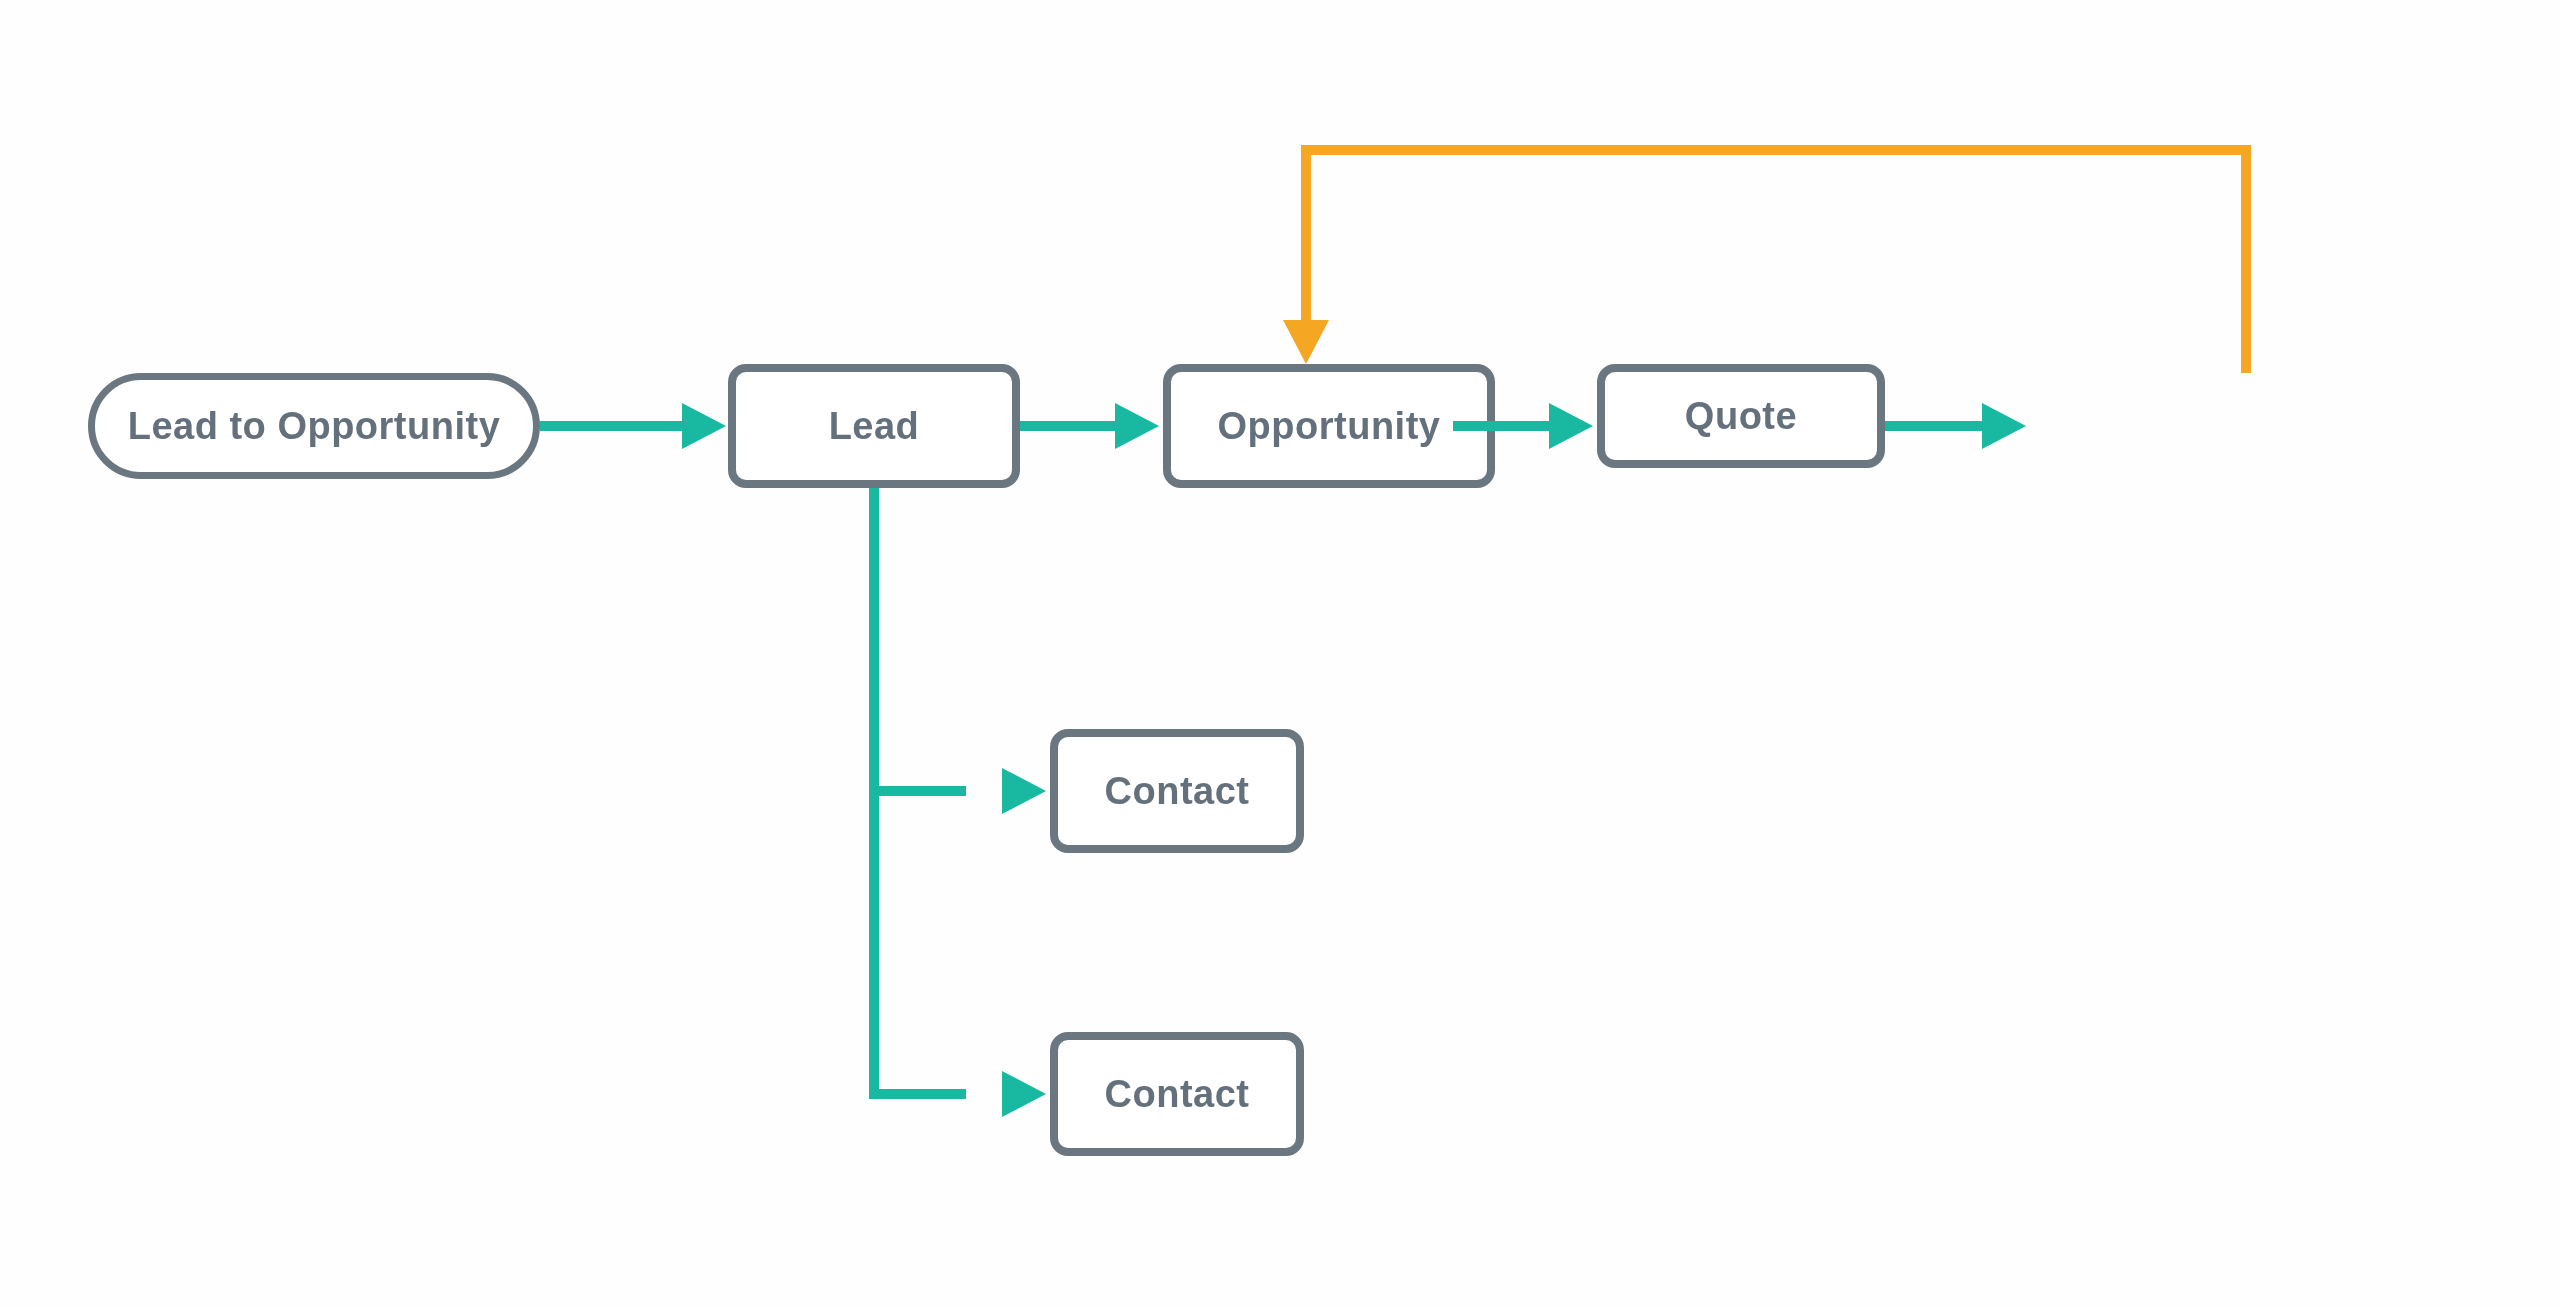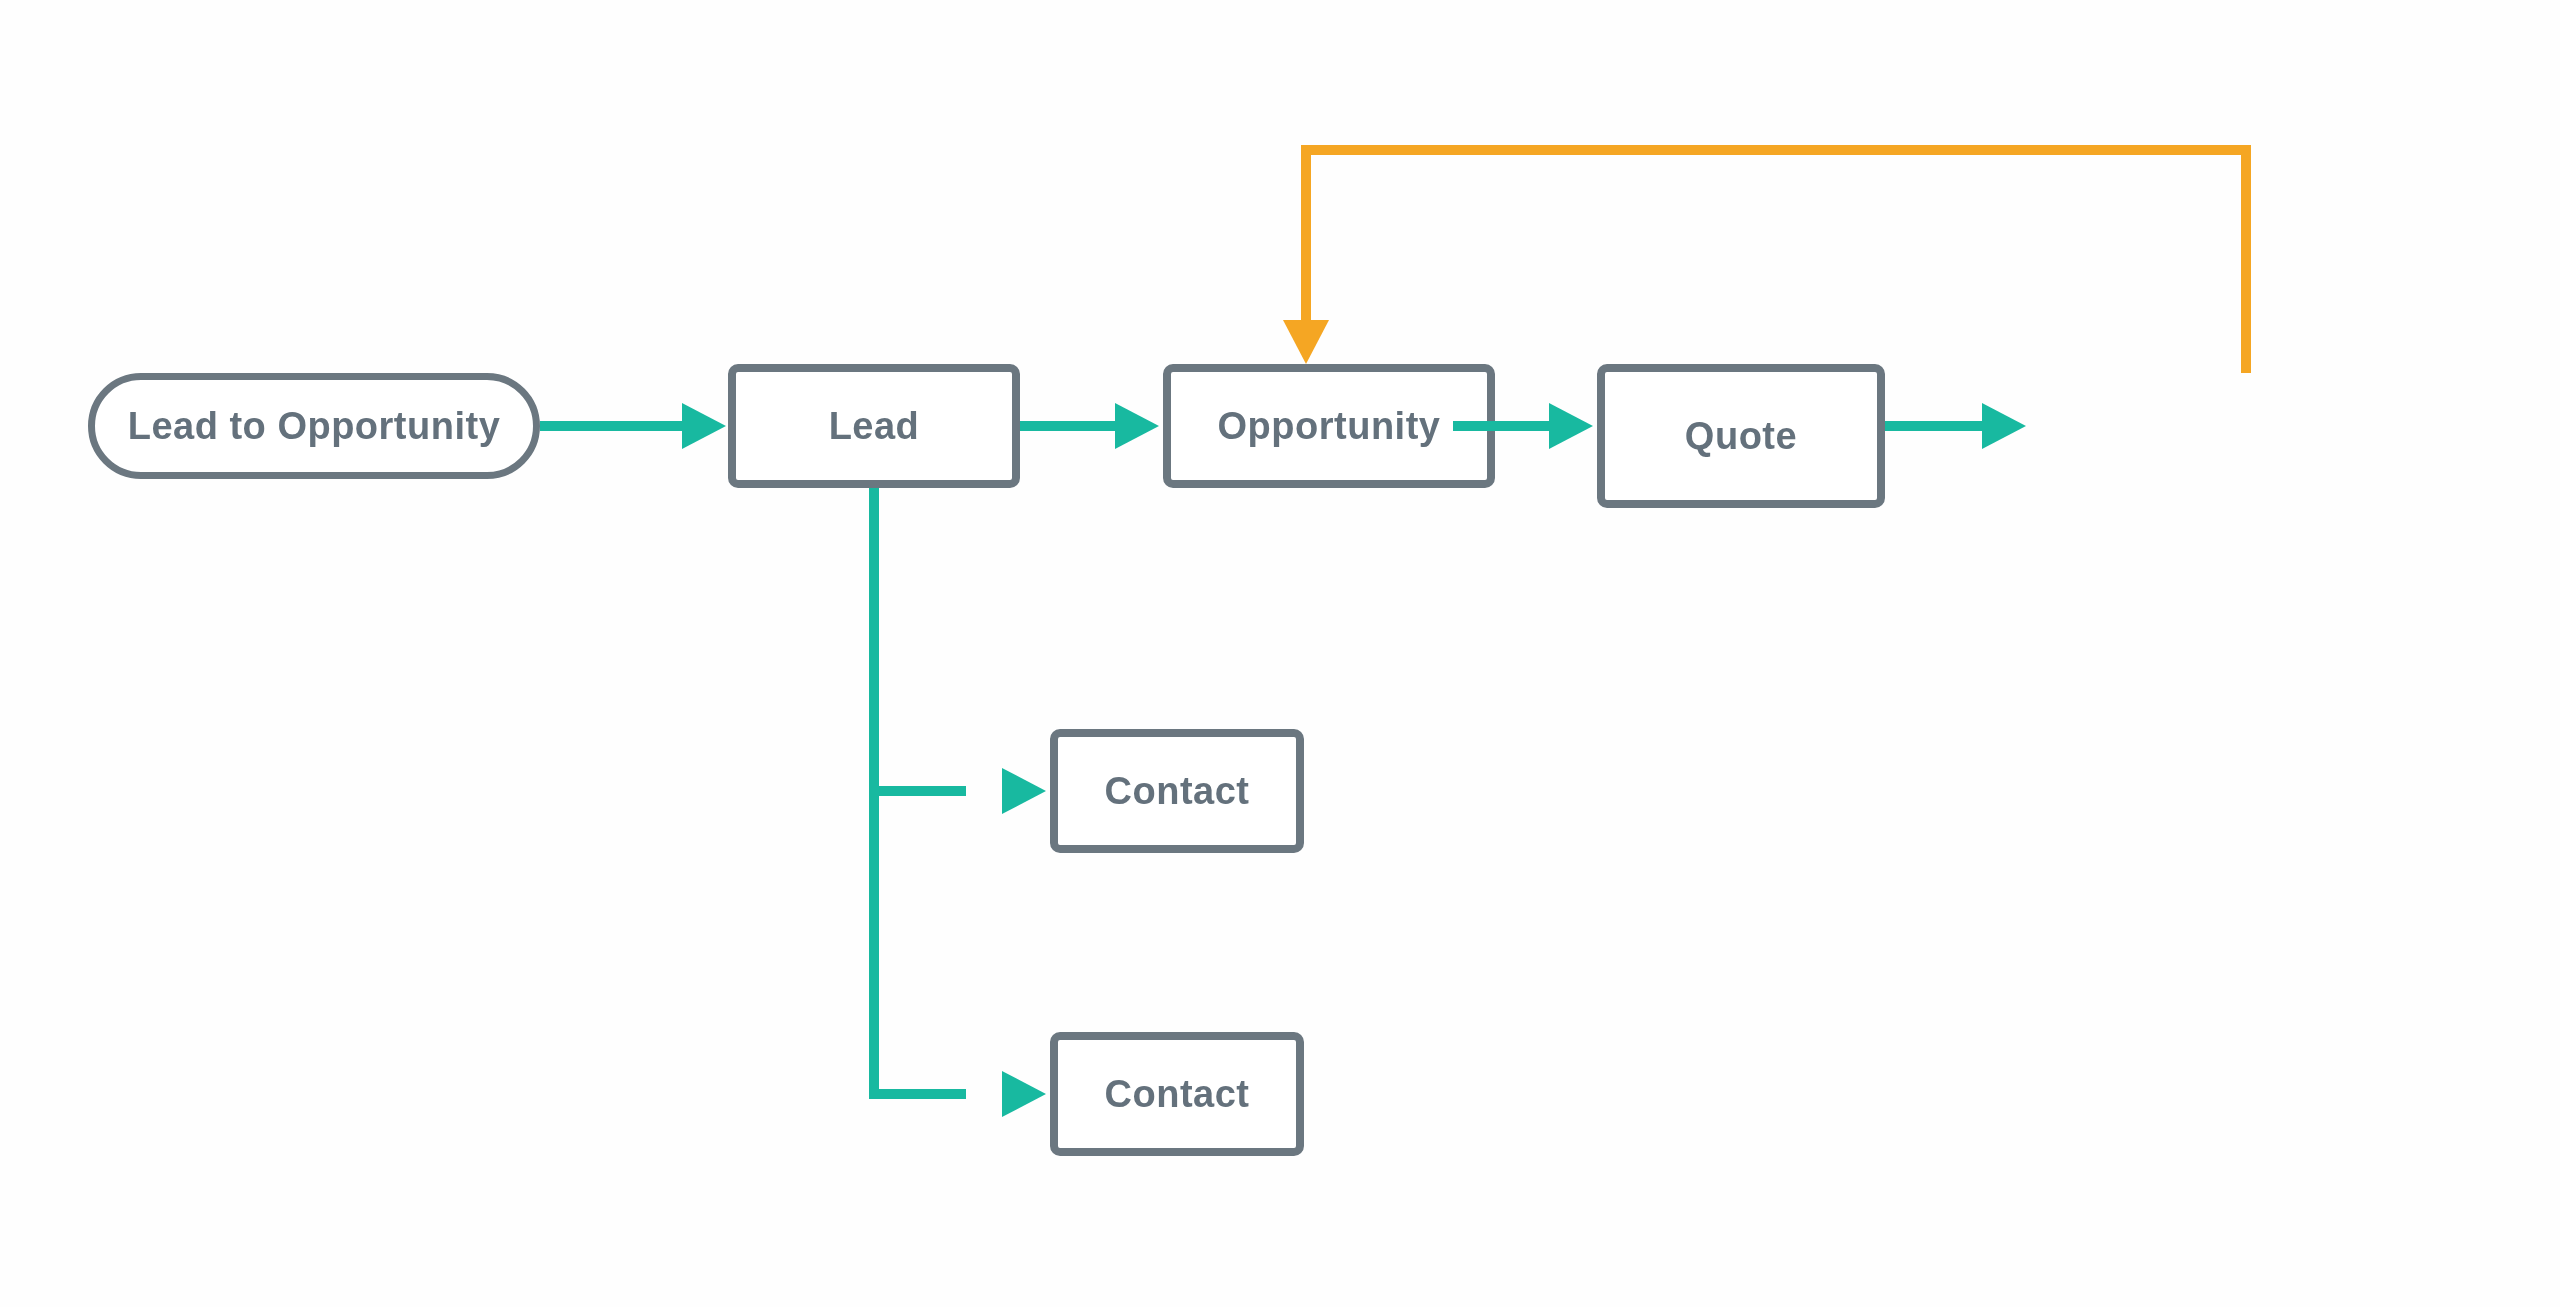--- a/index.html
+++ b/index.html
@@ -24,37 +24,37 @@
   }
   .node {
     position: absolute;
     z-index: 1;
     display: flex;
     align-items: center;
     justify-content: center;
     box-sizing: border-box;
     background: var(--node-fill, #FFFFFF);
     border: 8px solid var(--node-border, #6B7780);
-    border-radius: 10px;
+    border-radius: 18px;
     color: var(--node-text, #64717C);
     font-weight: bold;
     font-size: 38px;
     letter-spacing: 0.5px;
     text-align: center;
     white-space: nowrap;
   }
   .node.pill {
     border-radius: 60px;
     border-width: 7px;
   }
   
   .node-start        { left:   88px; top: 373px; width: 452px; height: 106px; }
   .node-lead         { left:  728px; top: 364px; width: 292px; height: 124px; }
   .node-opportunity  { left: 1163px; top: 364px; width: 332px; height: 124px; }
-  .node-quote        { left: 1597px; top: 364px; width: 288px; height: 144px; }
+  .node-quote        { left: 1597px; top: 364px; width: 288px; height: 104px; }
   .node-close        { left: 2030px; top: 373px; width: 434px; height: 106px; }
   .node-contact-top  { left: 1050px; top: 729px; width: 254px; height: 124px; }
   .node-contact-bot  { left: 1050px; top: 1032px; width: 254px; height: 124px; }
 
   .flow-line   { stroke: var(--teal, #18B9A0); stroke-width: 10; fill: none; stroke-linejoin: miter; }
   .flow-head   { fill: var(--teal, #18B9A0); stroke: none; }
   .return-line { stroke: var(--orange, #F5A623); stroke-width: 10; fill: none; stroke-linejoin: miter; }
   .return-head { fill: var(--orange, #F5A623); stroke: none; }
 </style>
 </head>

